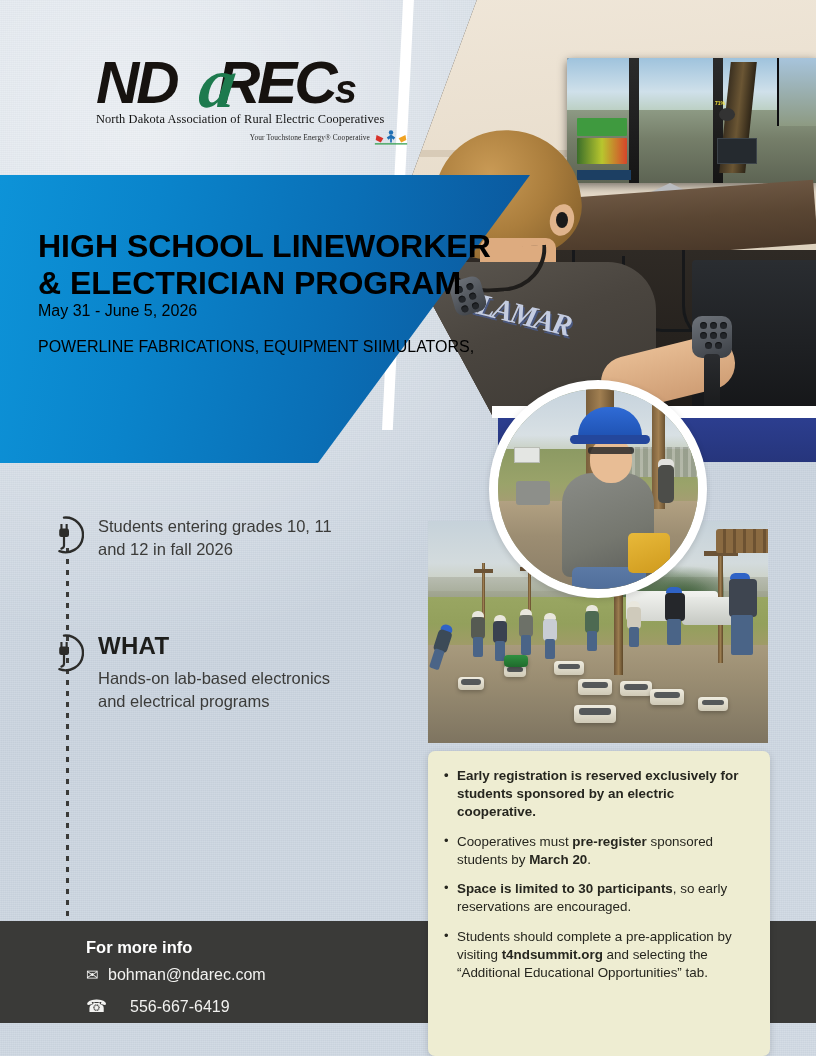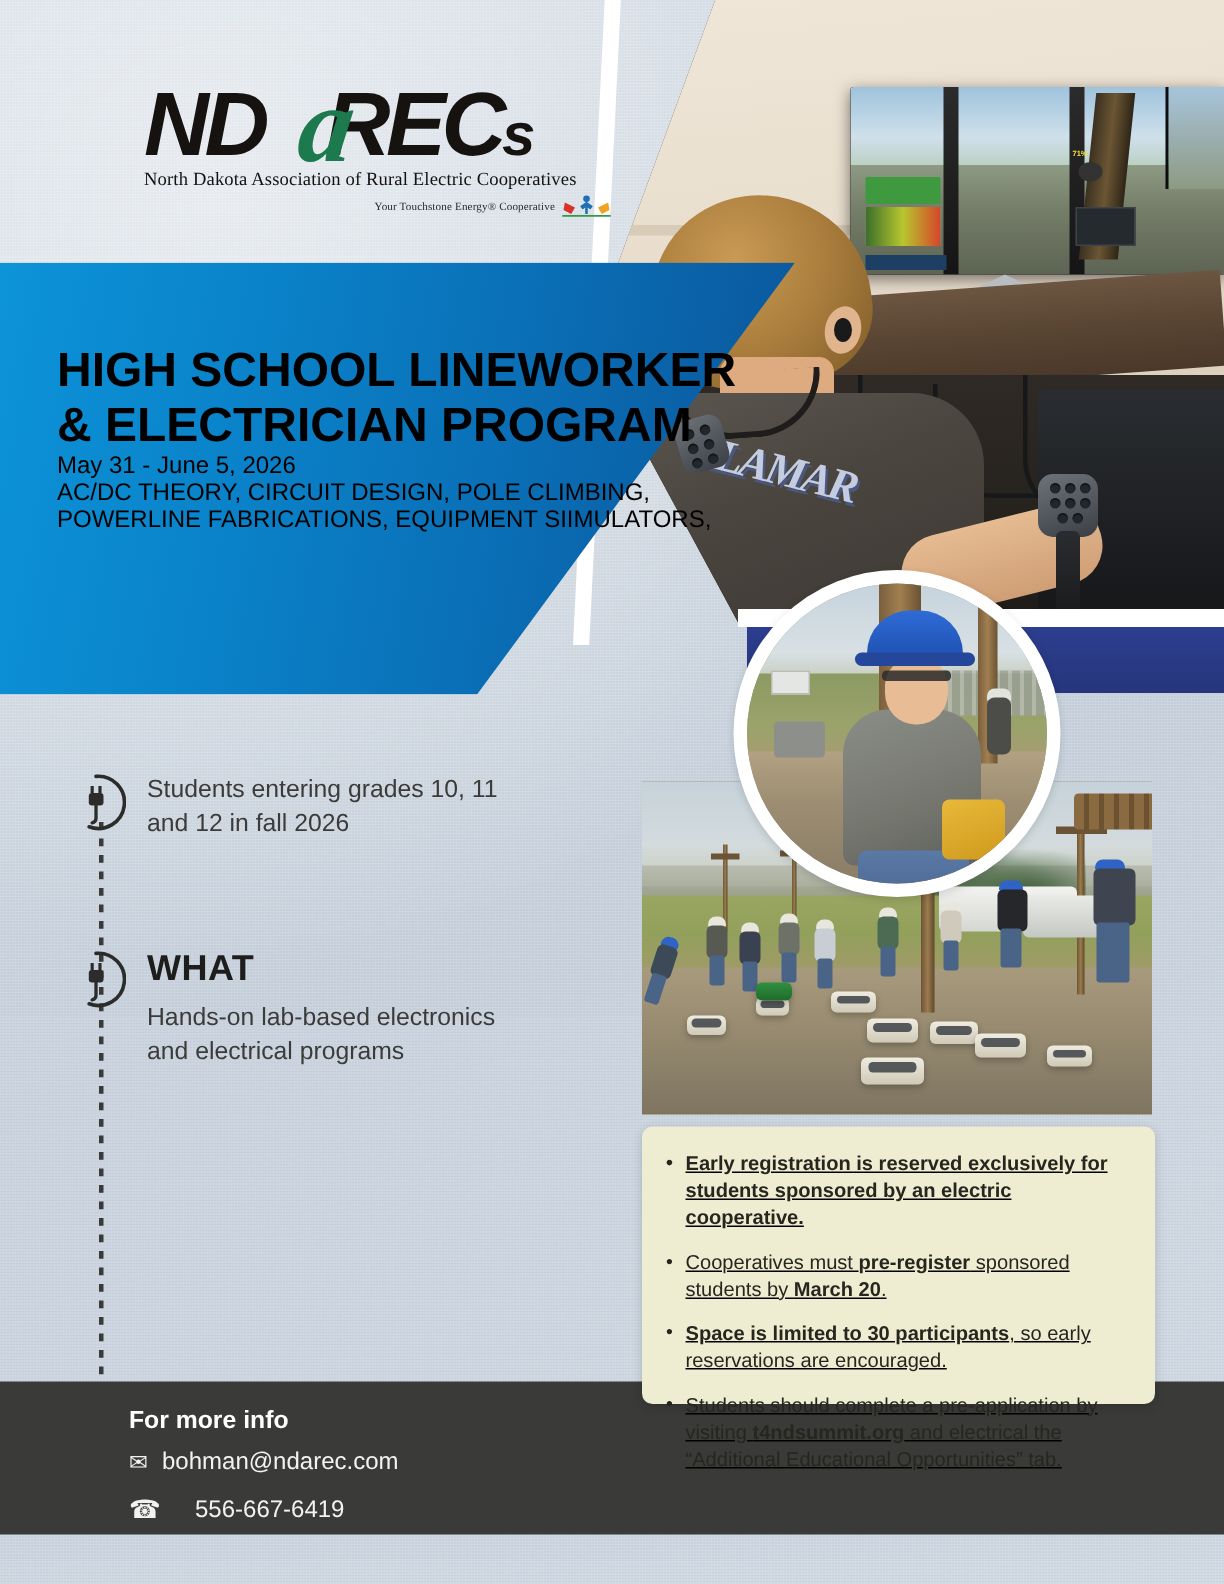--- a/index.html
+++ b/index.html
@@ -418,26 +418,25 @@
     position:absolute; color:#f2f2f0; font-size:16px;
     display:flex; align-items:center;
   }
   .footer .fi-email { left:86px; top:45px; }
   .footer .fi-phone { left:86px; top:75px; }
   .footer .fi-ic { display:inline-block; width:22px; font-size:15px; }
   .footer .fi-ic.phone { width:44px; font-size:17px; }
 
   
   .reg-box {
-    position:absolute; left:428px; top:751px; width:342px; height:185px;
+    position:absolute; left:428px; top:751px; width:342px; height:305px;
     background:#eeedd2;
     border-radius:7px;
     box-shadow:0 2px 7px rgba(0,0,0,.16);
     padding:16px 18px 14px 16px;
-    text-decoration:underline;
   }
   .reg-box ul { list-style:none; }
   .reg-box li {
     position:relative; padding-left:13px; margin-bottom:11px;
     font-size:13.4px; line-height:1.36; color:#26261f;
   }
   .reg-box li:before {
     content:"\2022"; position:absolute; left:0; top:-1px;
     color:#26261f; font-size:13px;
   }
@@ -574,21 +573,21 @@
   </div>
 
   <div class="banner"></div>
   <div class="banner-inner">
     <h1>
       <span>HIGH SCHOOL LINEWORKER</span><br>
       <span>&amp; ELECTRICIAN PROGRAM</span>
     </h1>
     <div class="dates">May 31 - June 5, 2026</div>
     <div class="subjects">
-      <span>AC/DC THEORY, CIRCUIT DESIGN, POLE CLIMBING,</span><br>
+      <br>
       <span>POWERLINE FABRICATIONS, EQUIPMENT SIIMULATORS,</span><br>
     </div>
   </div>
 
   <div class="photo-field">
     <div class="f-sky"></div>
     <div class="f-far"></div>
     <div class="f-trees"></div>
     <div class="f-grass"></div>
     <div class="f-ground"></div>
@@ -743,17 +742,17 @@
       <span class="fi-ic phone">☎</span>
       <span>556-667-6419</span>
     </div>
   </div>
 
   <div class="reg-box">
     <ul>
         <li class="all-bold"><b>Early registration is reserved exclusively for students sponsored by an electric cooperative.</b></li>
         <li><span>Cooperatives must </span><b>pre-register</b><span> sponsored students by </span><b>March 20</b><span>.</span></li>
         <li><b>Space is limited to 30 participants</b><span>, so early reservations are encouraged.</span></li>
-        <li><span>Students should complete a pre-application by visiting </span><b>t4ndsummit.org</b><span> and electrical the “Additional Educational Opportunities” tab.</span></li>
+        <li><span>Students should complete a pre-application by visiting </span><b>t4ndsummit.org</b><span> and selecting the “Additional Educational Opportunities” tab.</span></li>
       </ul>
   </div>
 
 </div>
 
 </body></html>

